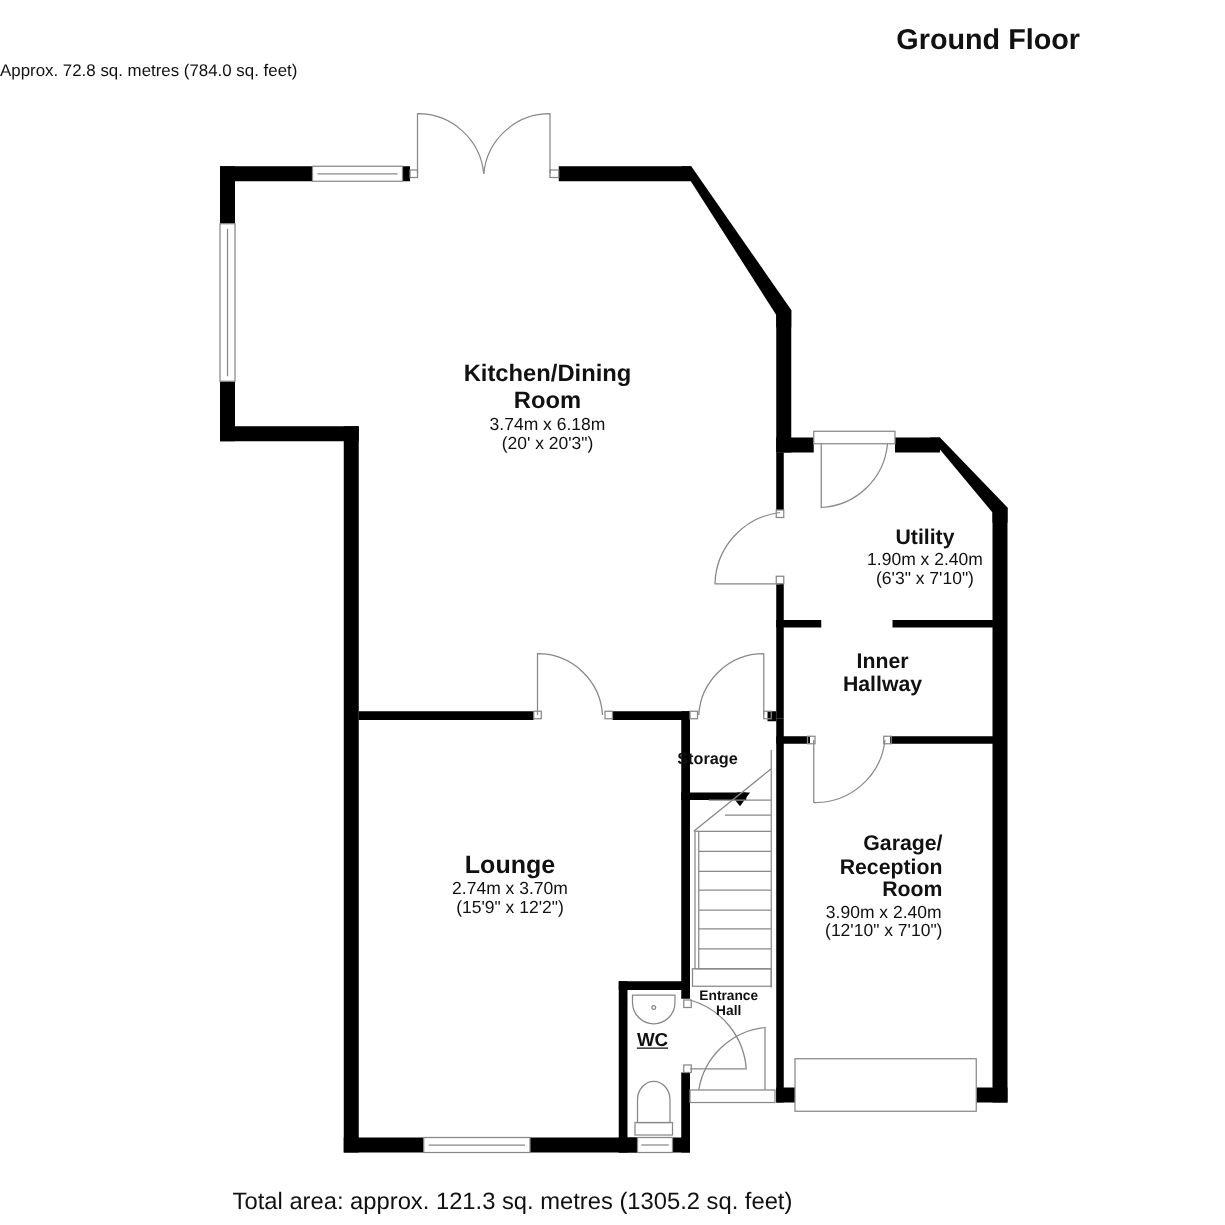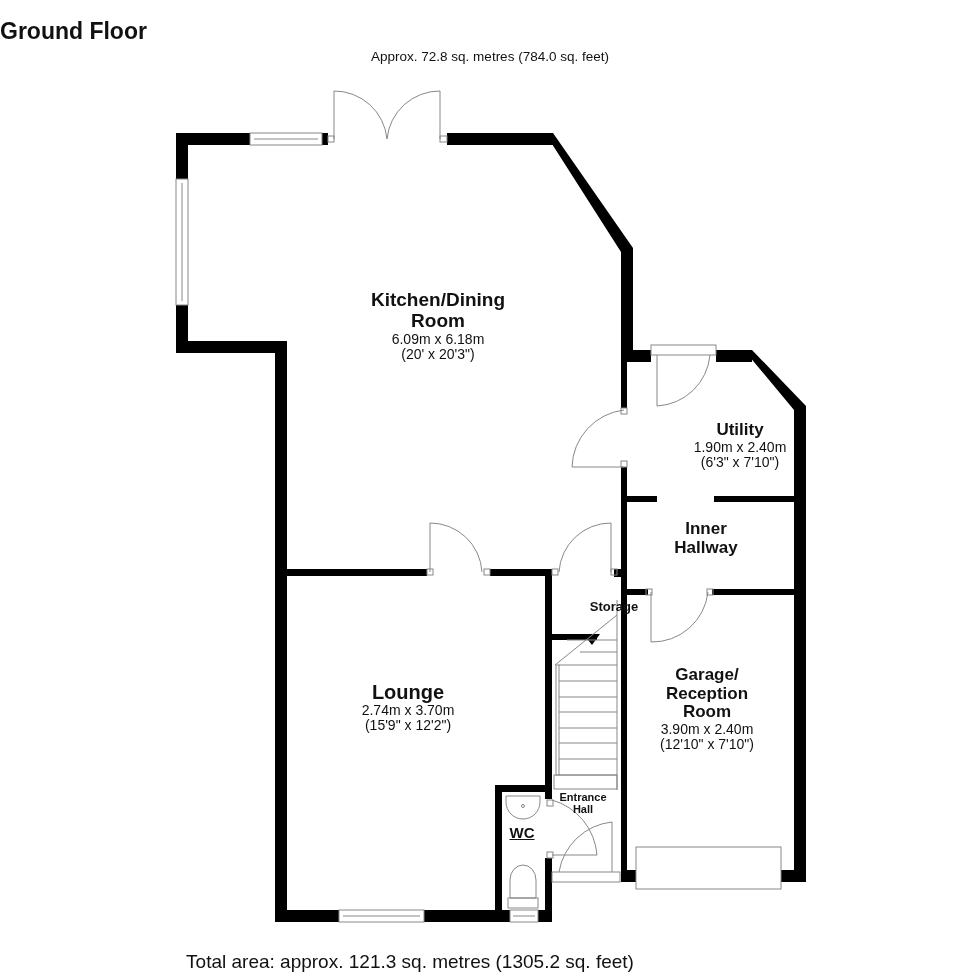--- a/index.html
+++ b/index.html
@@ -1,28 +1,28 @@
 <!DOCTYPE html>
 <html><head>
 <meta charset="utf-8">
 <style>
   html, body { margin: 0; padding: 0; background: #ffffff; }
   body { width: 980px; height: 980px; position: relative; overflow: hidden; font-family: "Liberation Sans", sans-serif; color: #111; }
-  .title { position: absolute; left: 0; width: 864px; top: 18px; text-align: left; font-weight: bold; font-size: 23px; }
-  .subtitle { position: absolute; left: 0; width: 980px; top: 49px; text-align: center; font-size: 13.5px; }
+  .title { position: absolute; left: 0; width: 864px; top: 18px; text-align: right; font-weight: bold; font-size: 23px; }
+  .subtitle { position: absolute; left: 0; width: 980px; top: 49px; text-align: left; font-size: 13.5px; }
   .footer { position: absolute; left: 0; width: 820px; top: 951px; text-align: center; font-size: 19px; }
   svg.plan { position: absolute; left: 0; top: 0; }
   .lbl { position: absolute; text-align: center; transform: translateX(-50%); white-space: nowrap; line-height: 1.1; }
   .lbl .name { font-weight: bold; }
   .lbl .dim { font-size: 14px; }
   .k .name { font-size: 19px; }
   .lo .name { font-size: 20px; }
   .ut .name { font-size: 17px; }
   .ih .name { font-size: 17px; text-align: center; }
-  .ga .name { font-size: 17px; }
+  .ga .name { font-size: 17px; text-align: right; }
   .st .name { font-size: 13px; }
   .eh .name { font-size: 11px; line-height: 1.05; }
   .wc .name { font-size: 15px; }
 </style>
 </head>
 <body>
 
 <div class="title">Ground Floor</div>
 <div class="subtitle">Approx. 72.8 sq. metres (784.0 sq. feet)</div>
 
@@ -151,36 +151,36 @@
     <path d="M506,796 L540,796 L540,802 A17,17 0 0 1 506,802 Z"></path>
     <circle cx="523" cy="806" r="1.5"></circle>
     <path d="M510,898 L510,880 A13,15 0 0 1 536,880 L536,898 Z"></path>
     <rect x="508" y="898" width="30" height="10"></rect>
   </g>
 </svg>
 
 <div class="lbl k" style="left:438px; top:290px;">
   <div class="name">Kitchen/Dining</div>
   <div class="name">Room</div>
-  <div class="dim">6.09m x 6.18m</div>
+  <div class="dim">3.74m x 6.18m</div>
   <div class="dim">(20' x 20'3")</div>
 </div>
 
 <div class="lbl ut" style="left:700px; top:421px;margin-left:40px;">
   <div class="name">Utility</div>
   <div class="dim">1.90m x 2.40m</div>
   <div class="dim">(6'3" x 7'10")</div>
 </div>
 
 <div class="lbl ih" style="left:706px; top:520px;">
   <div class="name">Inner</div>
   <div class="name">Hallway</div>
 </div>
 
-<div class="lbl st" style="left:614px; top:600px;">
+<div class="lbl st" style="left:566px; top:600px;">
   <div class="name">Storage</div>
 </div>
 
 <div class="lbl lo" style="left:408px; top:681px;">
   <div class="name">Lounge</div>
   <div class="dim">2.74m x 3.70m</div>
   <div class="dim">(15'9" x 12'2")</div>
 </div>
 
 <div class="lbl ga" style="left:707px; top:666px;">

